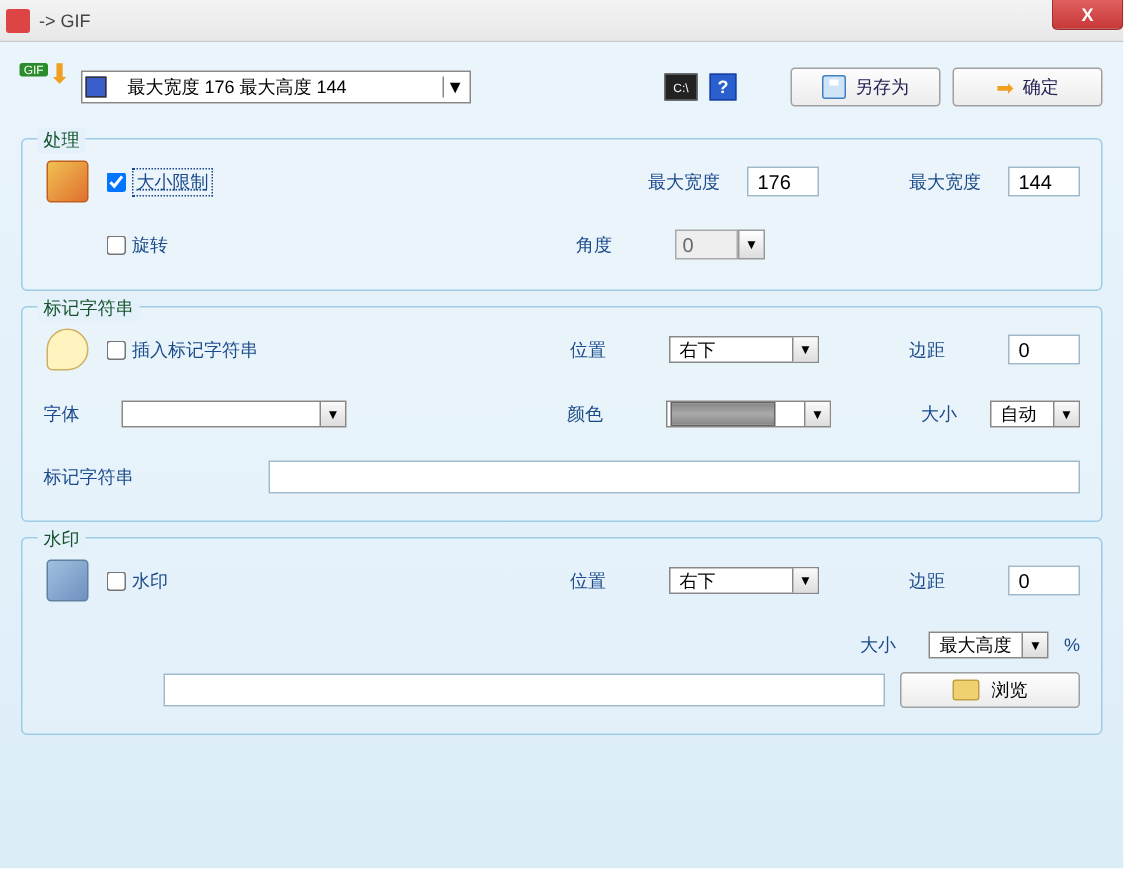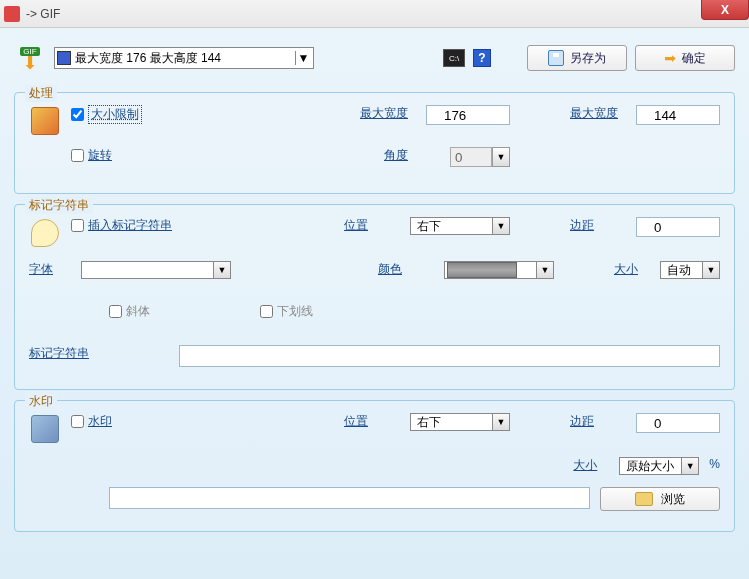--- a/index.html
+++ b/index.html
@@ -3,45 +3,45 @@
 <meta charset="utf-8">
 <style>
 * { box-sizing: border-box; margin: 0; padding: 0; }
 body { font-family: "Microsoft YaHei", Tahoma, sans-serif; font-size: 12px; background: #fff; width: 749px; height: 579px; overflow: hidden; }
 .titlebar { height: 28px; background: linear-gradient(#f3f3f3, #e8e8e8); border-bottom: 1px solid #ccc; display: flex; align-items: center; padding: 0 4px; position: relative; }
 .titlebar .icon { width: 16px; height: 16px; background: #d44; border-radius: 2px; margin-right: 6px; }
 .titlebar .title { color: #444; }
 .closebtn { position: absolute; right: 0; top: 0; width: 48px; height: 20px; background: linear-gradient(#e06060,#c83838); border: 1px solid #a03030; border-top: none; border-bottom-left-radius: 4px; border-bottom-right-radius: 4px; color: #fff; display: flex; align-items: center; justify-content: center; font-weight: bold; cursor: pointer; }
 .content { background: linear-gradient(#eaf4fb, #dcedf8); padding: 10px 14px; height: 551px; }
 .toolbar { display: flex; align-items: center; gap: 8px; margin-bottom: 14px; padding: 4px 0; }
-.gif-icon { width: 32px; height: 32px; display: flex; flex-direction: column; align-items: center; justify-content: center; }
+.gif-icon { width: 32px; height: 32px; display: flex; flex-direction: row; align-items: flex-start; justify-content: center; }
 .gif-icon .badge { background: #2a8c2a; color: #fff; font-size: 8px; padding: 0 3px; border-radius: 2px; }
 .gif-icon .arrow { color: #f0a020; font-size: 18px; line-height: 14px; }
-.preset-select { flex: 0 0 260px; height: 22px; border: 1px solid #888; background: #fff; display: flex; align-items: center; padding: 0 2px; }
+.preset-select { flex: 0 0 260px; height: 22px; border: 1px solid #888; background: #fff; display: flex; align-items: center; padding: 0 2px; gap: 10px; }
 .preset-select .film { width: 14px; height: 14px; background: #3a5fcd; margin-right: 4px; border: 1px solid #333; }
 .preset-select .text { flex: 1; }
 .preset-select .dd { width: 16px; text-align: center; border-left: 1px solid #888; cursor: pointer; }
 .mini-icon { width: 22px; height: 18px; background: #222; color: #fff; font-size: 8px; display: flex; align-items: center; justify-content: center; border: 1px solid #555; }
 .help-icon { width: 18px; height: 18px; background: #2a5fd0; color: #fff; display: flex; align-items: center; justify-content: center; font-weight: bold; border: 1px solid #1a3fa0; cursor: pointer; }
 .btn { height: 26px; min-width: 100px; background: linear-gradient(#fdfdfd,#ececec); border: 1px solid #a0a0a0; border-radius: 3px; display: flex; align-items: center; justify-content: center; gap: 6px; cursor: pointer; padding: 0 10px; color: #225; }
 .btn .disk { width: 16px; height: 16px; background: #d0e4f8; border: 1px solid #4080c0; border-radius: 2px; position: relative; }
 .btn .disk::after { content: ""; position: absolute; top: 2px; left: 4px; width: 6px; height: 4px; background: #fff; }
 .btn .ok-arrow { color: #f0a020; font-size: 14px; }
 .fieldset { border: 1px solid #9ecbe6; border-radius: 4px; padding: 12px 14px 14px; margin-bottom: 10px; position: relative; background: rgba(255,255,255,0.15); }
-.fieldset .legend { position: absolute; top: -8px; left: 10px; background: #e4f1fa; padding: 0 4px; color: #a16207; }
-.row { display: flex; align-items: flex-start; min-height: 30px; gap: 10px; }
+.fieldset .legend { position: absolute; top: -8px; left: 10px; background: #e4f1fa; padding: 0 4px; color: #14532d; }
+.row { display: flex; align-items: center; min-height: 30px; gap: 10px; }
 .row-icon { width: 32px; height: 32px; display: flex; align-items: center; justify-content: center; }
 .proc-icon { width: 28px; height: 28px; background: linear-gradient(135deg,#f0c050,#e07030); border: 1px solid #c06020; border-radius: 3px; }
 .mark-icon { width: 28px; height: 28px; background: #fff3c0; border: 1px solid #d0b060; border-radius: 50% 50% 50% 4px; }
 .wm-icon { width: 28px; height: 28px; background: linear-gradient(135deg,#a0c0e0,#7090c0); border: 1px solid #6080a0; border-radius: 3px; }
 .chk { display: flex; align-items: center; gap: 4px; }
 .chk input { width: 13px; height: 13px; }
-.lbl { color: #1a4a8a; min-width: 56px; text-decoration: underline; }
+.lbl { color: #1a4a8a; min-width: 56px; }
 .lbl-link { color: #1a4a8a; text-decoration: underline dotted; cursor: pointer; border: 1px dotted #1a4a8a; padding: 0 2px; }
-.input-text { height: 20px; border: 1px solid #9eb8cc; background: #fff; padding: 0 17px; width: 84px; }
+.input-text { height: 20px; border: 1px solid #9eb8cc; background: #fff; padding: 0 6px; width: 48px; }
 .input-num-disabled { height: 20px; border: 1px solid #aaa; background: #eee; padding: 0 4px; width: 42px; color: #666; }
 .dd-sm { width: 18px; height: 20px; border: 1px solid #999; background: linear-gradient(#fff,#ddd); display: flex; align-items: center; justify-content: center; font-size: 9px; cursor: pointer; }
 .select-box { height: 18px; border: 1px solid #888; background: #fff; display: flex; align-items: center; min-width: 90px; }
 .select-box .val { flex: 1; padding: 0 6px; }
 .select-box .dd { width: 17px; height: 100%; border-left: 1px solid #888; background: linear-gradient(#fafafa,#ddd); display: flex; align-items: center; justify-content: center; font-size: 9px; cursor: pointer; }
 .color-swatch { width: 70px; height: 16px; border: 1px solid #666; background: linear-gradient(#888,#aaa,#888); }
 .long-input { flex: 1; height: 22px; border: 1px solid #9eb8cc; background: #fff; padding: 0 4px; }
 .spacer { flex: 1; }
 .col-gap { width: 40px; }
 .browse-btn { height: 24px; width: 120px; background: linear-gradient(#fdfdfd,#ececec); border: 1px solid #a0a0a0; border-radius: 3px; display: flex; align-items: center; justify-content: center; gap: 8px; cursor: pointer; }
@@ -158,32 +158,20 @@
         <span class="dd">▼</span>
       </div>
       <div class="col-gap"></div>
       <span class="lbl" style="min-width:36px">大小</span>
       <div class="select-box" style="min-width:60px">
         <span class="val">自动</span>
         <span class="dd">▼</span>
       </div>
     </div>
     <div class="row" style="margin-top:12px">
-      <div style="width:70px"></div>
-      <label class="chk">
-        <input type="checkbox" style="">
-        <span class="disabled-text">斜体</span>
-      </label>
-      <div style="width:90px"></div>
-      <label class="chk">
-        <input type="checkbox" style="">
-        <span class="disabled-text">下划线</span>
-      </label>
-    </div>
-    <div class="row" style="margin-top:12px">
       <span class="lbl" style="min-width:70px">标记字符串</span>
       <div style="width:60px"></div>
       <input class="long-input" value="" style="">
     </div>
   </div>
 
   <div class="fieldset">
     <span class="legend">水印</span>
     <div class="row">
       <div class="row-icon">
@@ -199,21 +187,21 @@
         <span class="val">右下</span>
         <span class="dd">▼</span>
       </div>
       <div class="col-gap"></div>
       <span class="lbl">边距</span>
       <input class="input-text" value="0" style="">
     </div>
     <div class="row" style="margin-top:12px;justify-content:flex-end">
       <span class="lbl" style="min-width:36px">大小</span>
       <div class="select-box" style="min-width:80px">
-        <span class="val">原始大小</span>
+        <span class="val">最大高度</span>
         <span class="dd">▼</span>
       </div>
       <span class="pct">%</span>
     </div>
     <div class="row" style="">
       <div style="width:70px"></div>
       <input class="long-input" value="" style="">
       <div class="browse-btn">
         <span class="folder-icon"></span>
         <span>浏览</span>

